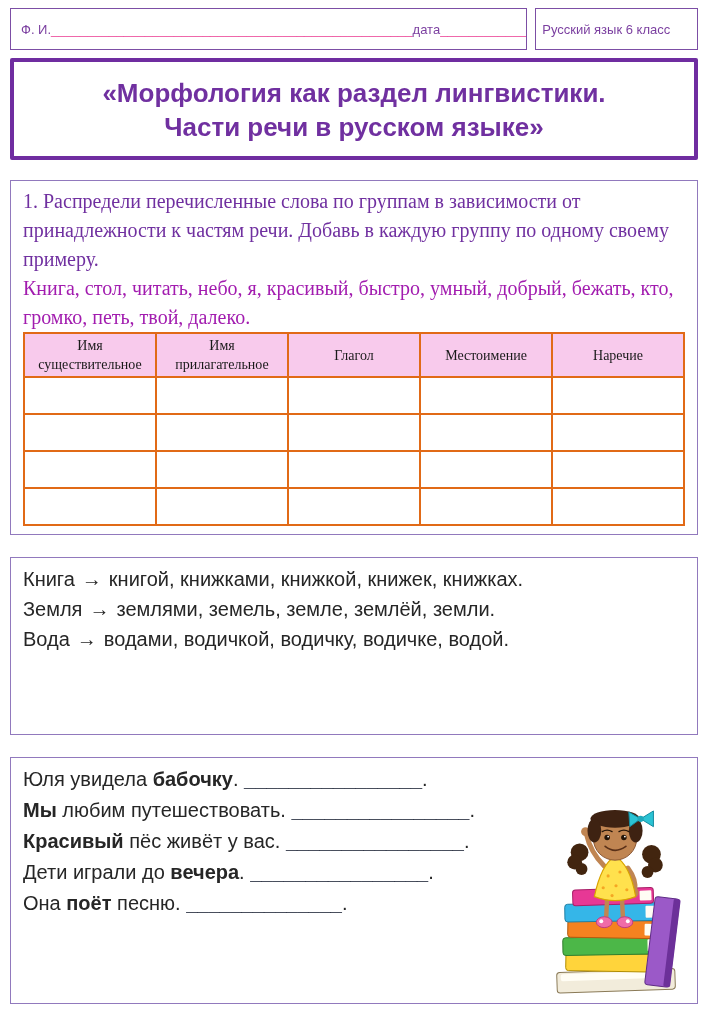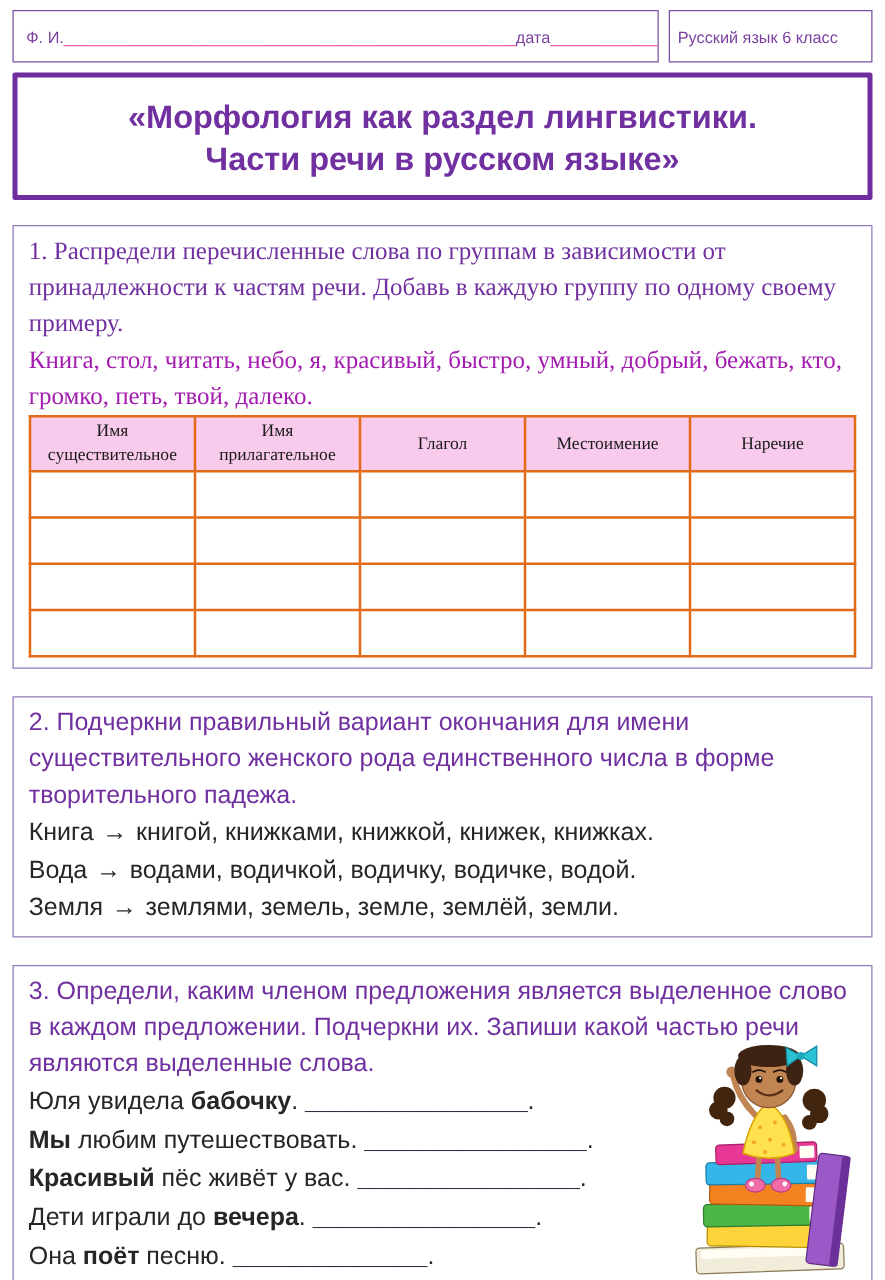--- a/index.html
+++ b/index.html
@@ -158,34 +158,32 @@
             <td></td>
             <td></td>
             <td></td>
             <td></td>
         </tr>
       </tbody>
     </table>
   </section>
 
   <section class="task" id="task2">
-    <p class="instruction">2. Подчеркни правильный вариант окончания для имени существительного женского рода единственного числа в форме творительного падежа.</p>
     <p class="option-line">
       <span>Книга</span><span class="arrow">→</span><span>книгой, книжками, книжкой, книжек, книжках.</span>
     </p>
     <p class="option-line">
+      <span>Земля</span><span class="arrow">→</span><span>землями, земель, земле, землёй, земли.</span>
+    </p>
+    <p class="option-line">
       <span>Вода</span><span class="arrow">→</span><span>водами, водичкой, водичку, водичке, водой.</span>
     </p>
-    <p class="option-line">
-      <span>Земля</span><span class="arrow">→</span><span>землями, земель, земле, землёй, земли.</span>
-    </p>
   </section>
 
   <section class="task" id="task3">
-    <p class="instruction">3. Определи, каким членом предложения является выделенное слово в каждом предложении. Подчеркни их. Запиши какой частью речи являются выделенные слова.</p>
 
     <p class="sentence"><span>Юля увидела </span><b>бабочку</b><span>. </span><span class="answer-blank">________________</span><span>.</span></p>
 
     <p class="sentence"><span></span><b>Мы</b><span> любим путешествовать. </span><span class="answer-blank">________________</span><span>.</span></p>
 
     <p class="sentence"><span></span><b>Красивый</b><span> пёс живёт у вас. </span><span class="answer-blank">________________</span><span>.</span></p>
 
     <p class="sentence"><span>Дети играли до </span><b>вечера</b><span>. </span><span class="answer-blank">________________</span><span>.</span></p>
 
     <p class="sentence"><span>Она </span><b>поёт</b><span> песню. </span><span class="answer-blank">______________</span><span>.</span></p>

